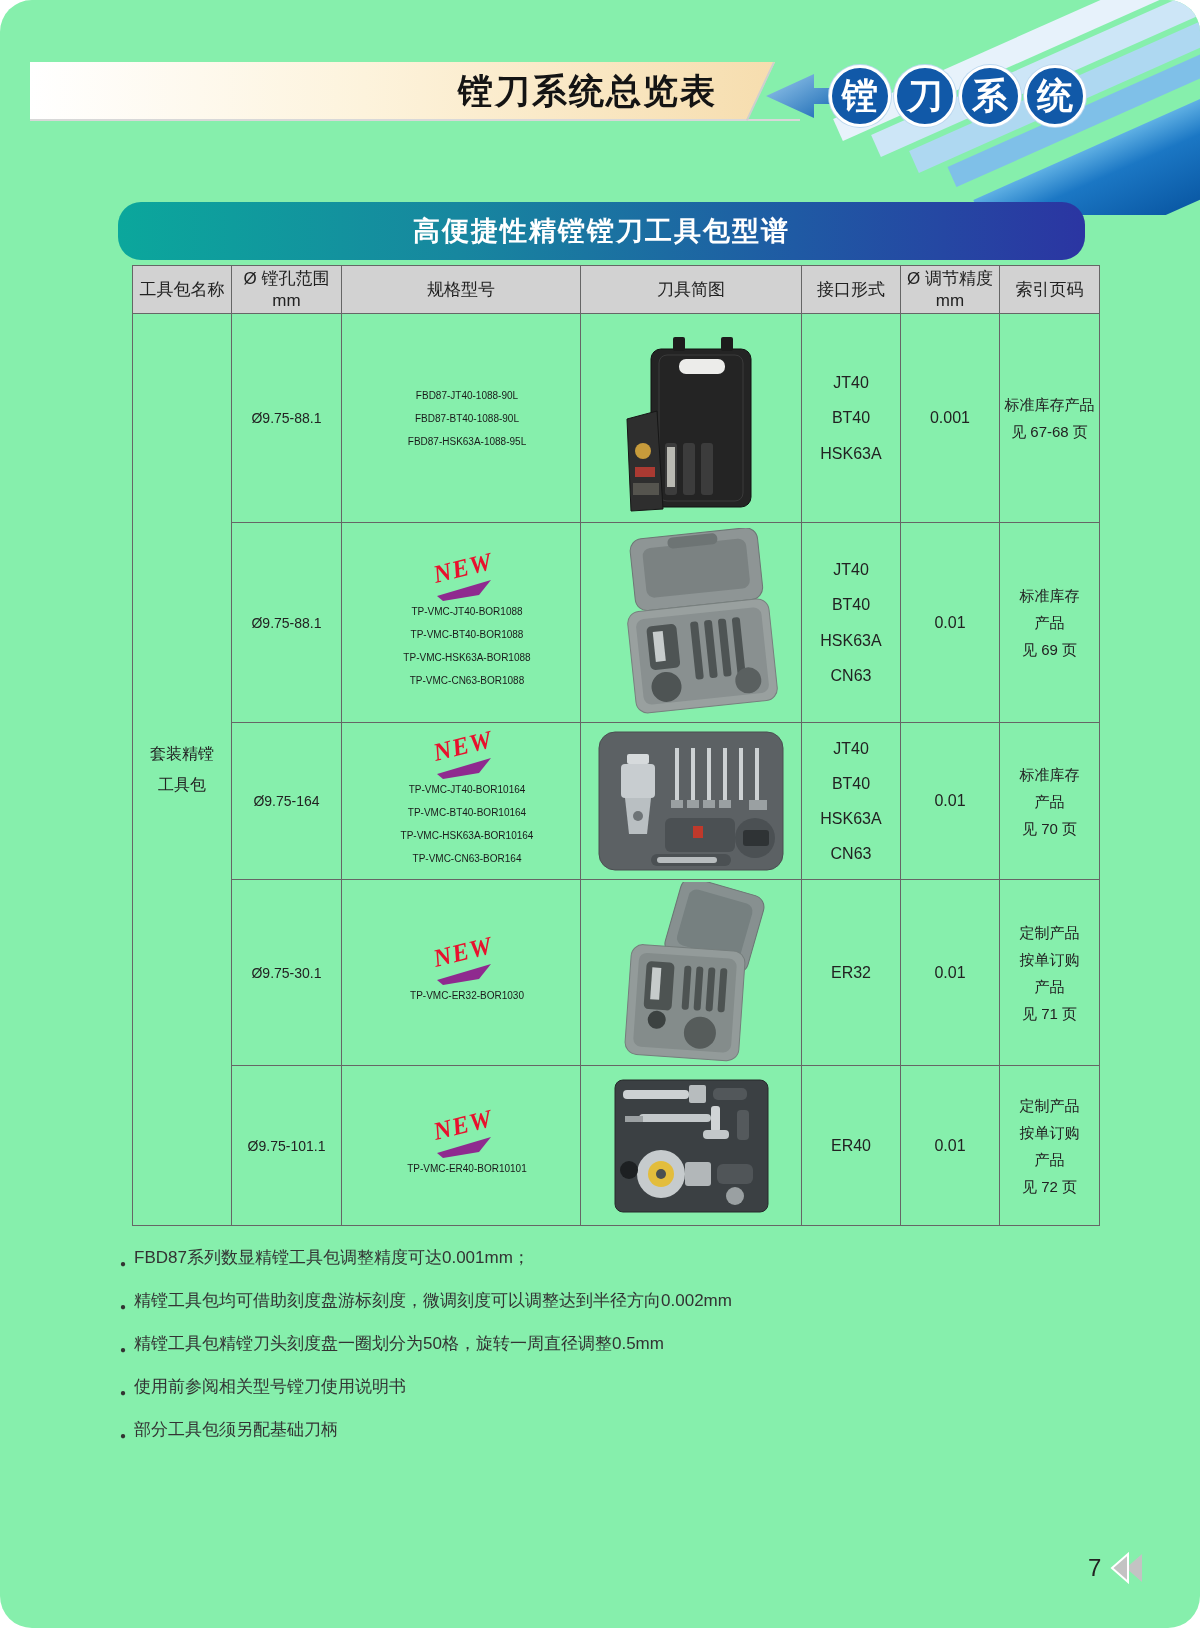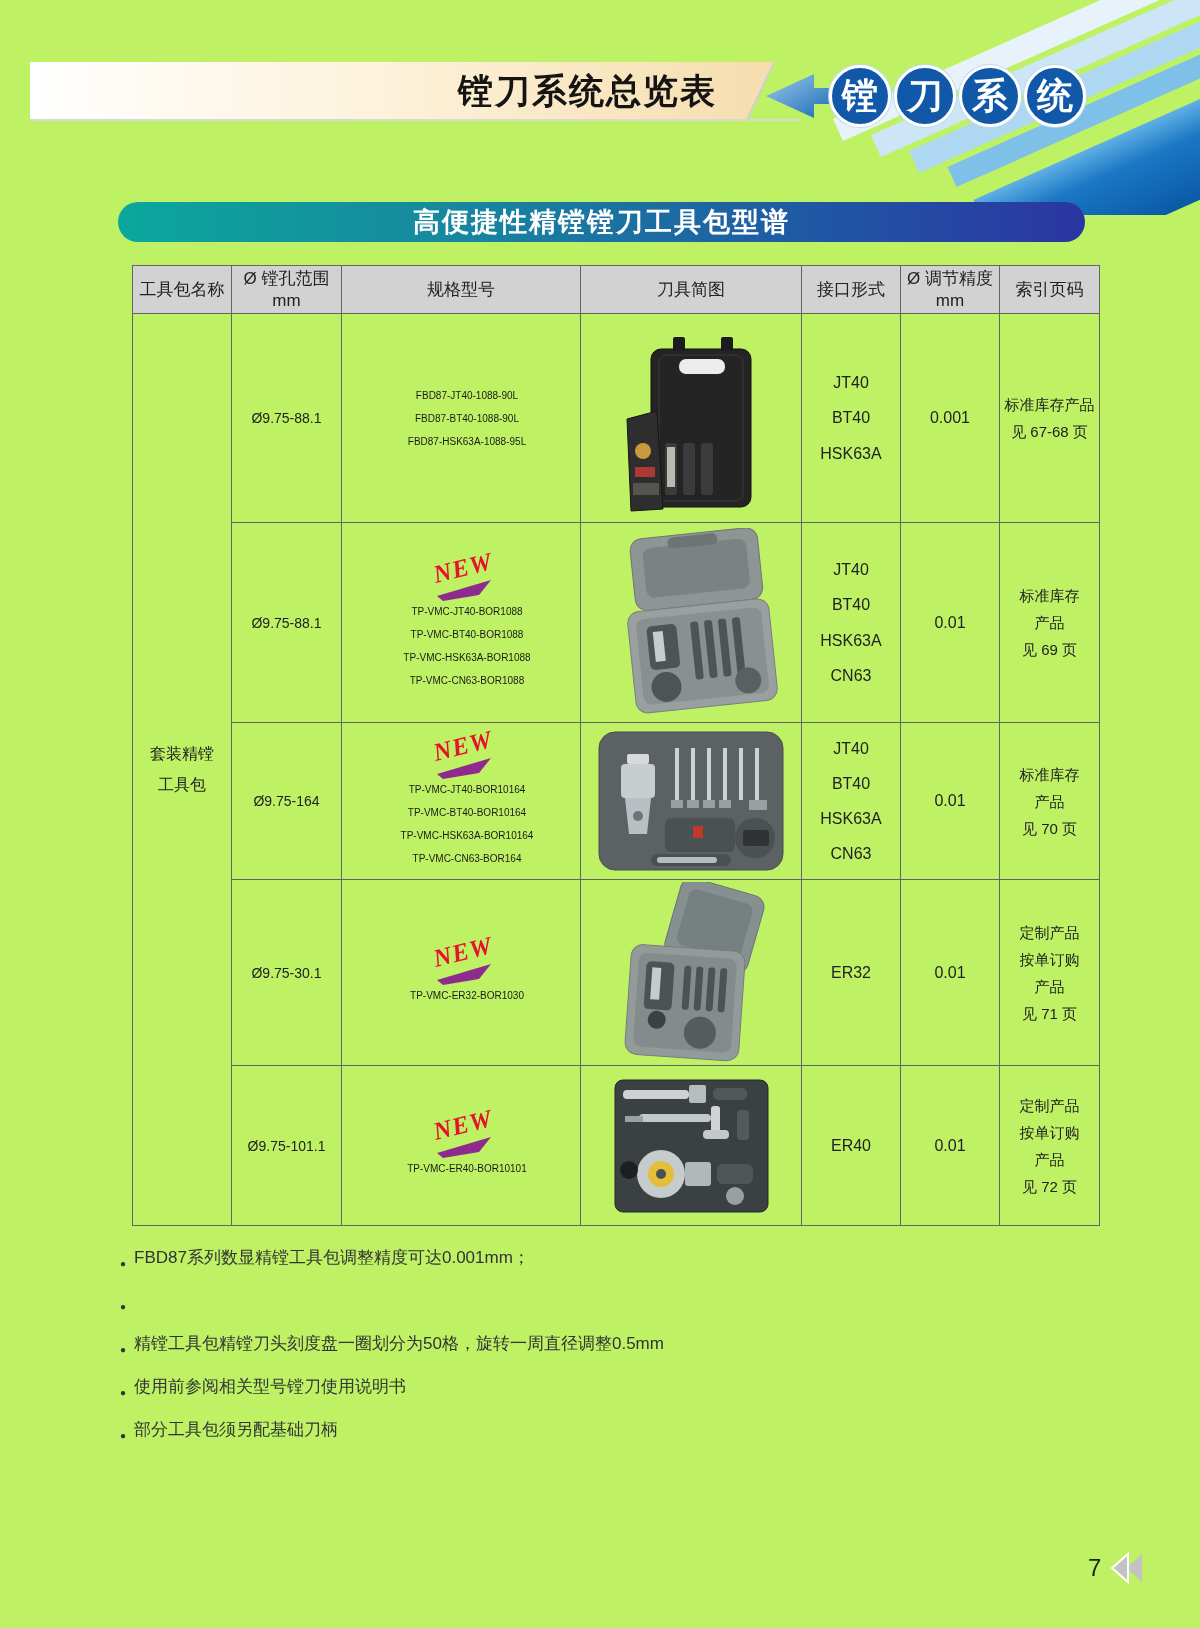--- a/index.html
+++ b/index.html
@@ -1,17 +1,17 @@
 <!DOCTYPE html>
 <html><head>
 <meta charset="utf-8">
 <style>
   * { margin:0; padding:0; box-sizing:border-box; }
   body { background:#ffffff; font-family:"Liberation Sans", sans-serif; }
-  .page { position:relative; width:1200px; height:1628px; background:#bef264; overflow:hidden; margin:0 auto; }
+  .page { position:relative; width:1200px; height:1628px; background:#86efac; overflow:hidden; margin:0 auto;border-radius:32px; }
 
   
   .stripes { position:absolute; top:0; left:0; width:1200px; height:215px; overflow:hidden; }
   .stripe { position:absolute; width:640px; transform:rotate(-24deg); transform-origin:left center; }
   .stripe.s1 { left:838px; top:118px; height:24px; background:#e7f2fb; }
   .stripe.s2 { left:876px; top:134px; height:24px; background:#cde6f7; }
   .stripe.s3 { left:914px; top:150px; height:24px; background:#aed8f1; }
   .stripe.s4 { left:952px; top:166px; height:22px; background:#7fc0e8; }
   .stripe.s5 { left:992px; top:196px; height:92px;
                background:linear-gradient(180deg,#5fb0e4 0%,#1b77c4 35%,#0b5aa6 100%); }
@@ -29,21 +29,21 @@
 
   
   .hdr-arrow { position:absolute; left:762px; top:70px; z-index:3; }
   .badge-circle { position:absolute; top:65px; width:62px; height:62px; border-radius:50%;
             background:#1159a8; border:3px solid #ffffff; box-shadow:0 0 0 1px #bcd8ef;
             z-index:3; display:flex; align-items:center; justify-content:center; }
   .badge-circle span { color:#ffffff; font-size:36px; font-weight:bold; }
   .bc1 { left:829px; } .bc2 { left:894px; } .bc3 { left:959px; } .bc4 { left:1024px; }
 
   
-  .pill { position:absolute; left:118px; top:202px; width:967px; height:40px; border-radius:23px;
+  .pill { position:absolute; left:118px; top:202px; width:967px; height:58px; border-radius:23px;
           background:linear-gradient(90deg,#0ba79c 0%,#17879f 35%,#1f5aa4 70%,#2b35a2 100%);
           display:flex; align-items:center; justify-content:center; }
   .pill span { color:#ffffff; font-size:27px; font-weight:bold; letter-spacing:2px; }
 
   
   table.spec { position:absolute; left:132px; top:265px; width:967px; border-collapse:collapse;
           table-layout:fixed; }
   table.spec th, table.spec td { border:1px solid #666666; vertical-align:middle;
           text-align:center; color:#222222; overflow:hidden; }
   table.spec th { background:#d2d2d2; font-size:17px; font-weight:normal; line-height:1.25;
@@ -382,20 +382,21 @@
     </tbody>
   </table>
 
   <div class="notes">
     <div class="note-item">
       <span class="bullet">●</span>
       <span>FBD87系列数显精镗工具包调整精度可达0.001mm；</span>
     </div>
     <div class="note-item">
       <span class="bullet">●</span>
+      <span>精镗工具包均可借助刻度盘游标刻度，微调刻度可以调整达到半径方向0.002mm</span>
     </div>
     <div class="note-item">
       <span class="bullet">●</span>
       <span>精镗工具包精镗刀头刻度盘一圈划分为50格，旋转一周直径调整0.5mm</span>
     </div>
     <div class="note-item">
       <span class="bullet">●</span>
       <span>使用前参阅相关型号镗刀使用说明书</span>
     </div>
     <div class="note-item">

